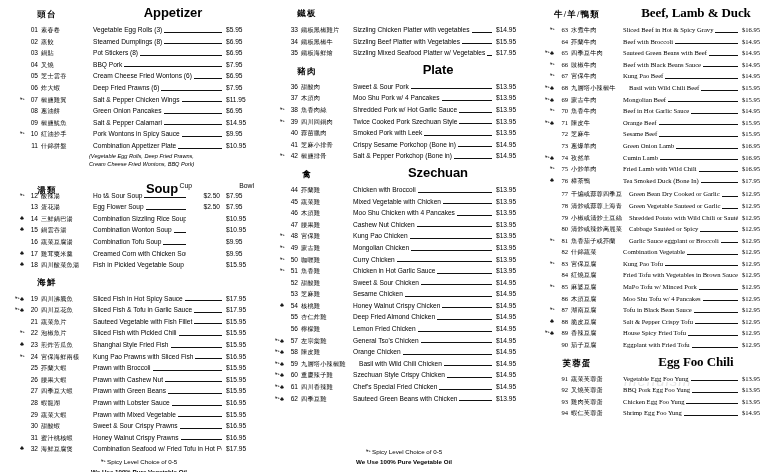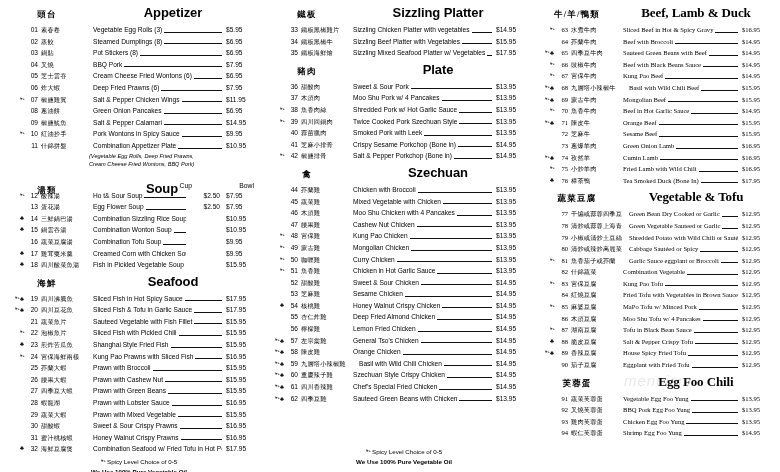--- a/index.html
+++ b/index.html
@@ -341,21 +341,20 @@
           <div class="num">18</div>
           <div class="cn">四川酸菜魚湯</div>
           <div class="en"><div class="dots"></div><span class="txt">Fish in  Pickled Vegetable Soup</span></div>
           <div class="mid"></div>
           <div class="price">$15.95</div>
         </div>
       </div>
       <div class="section">
         <div class="section-head">
           <div class="sec-cn">海鮮</div>
-          <div class="sec-en">Seafood</div>
         </div>
         <div class="item">
           <div class="marks"><span class="chili">➴</span><span class="leaf">♣</span></div>
           <div class="num">19</div>
           <div class="cn">四川沸騰魚</div>
           <div class="en"><div class="dots"></div><span class="txt">Sliced Fish in Hot Spicy Sauce</span></div>
           <div class="price">$17.95</div>
         </div>
         <div class="item">
           <div class="marks"><span class="chili">➴</span><span class="leaf">♣</span></div>
@@ -451,21 +450,20 @@
       </div>
       <div class="col-foot">
         <div class="ln1"><span class="chili">➴</span> Spicy Level Choice of 0-5</div>
         <div class="ln2">We Use 100% Pure Vegetable Oil</div>
       </div>
     </div>
   <div class="column col-2">
       <div class="section">
         <div class="section-head">
           <div class="sec-cn">鐵板</div>
-          <div class="sec-en">Sizzling Platter</div>
         </div>
         <div class="item">
           <div class="marks"></div>
           <div class="num">33</div>
           <div class="cn">鐵板黑椒雞片</div>
           <div class="en"><div class="dots"></div><span class="txt">Sizzling Chicken Platter with vegetables</span></div>
           <div class="price">$14.95</div>
         </div>
         <div class="item">
           <div class="marks"></div>
@@ -780,24 +778,20 @@
         </div>
         <div class="item">
           <div class="marks"><span class="leaf">♣</span></div>
           <div class="num">76</div>
           <div class="cn">樟茶鴨</div>
           <div class="en"><div class="dots"></div><span class="txt">Tea Smoked Duck (Bone In)</span></div>
           <div class="price">$17.95</div>
         </div>
       </div>
       <div class="section">
-        <div class="section-head">
-          <div class="sec-cn">蔬菜豆腐</div>
-          <div class="sec-en">Vegetable &amp; Tofu</div>
-        </div>
         <div class="item">
           <div class="marks"></div>
           <div class="num">77</div>
           <div class="cn wide">干煸或蒜蓉四季豆</div>
           <div class="en"><div class="dots"></div><span class="txt">Green Bean Dry Cooked or Garlic</span></div>
           <div class="price">$12.95</div>
         </div>
         <div class="item">
           <div class="marks"></div>
           <div class="num">78</div>

